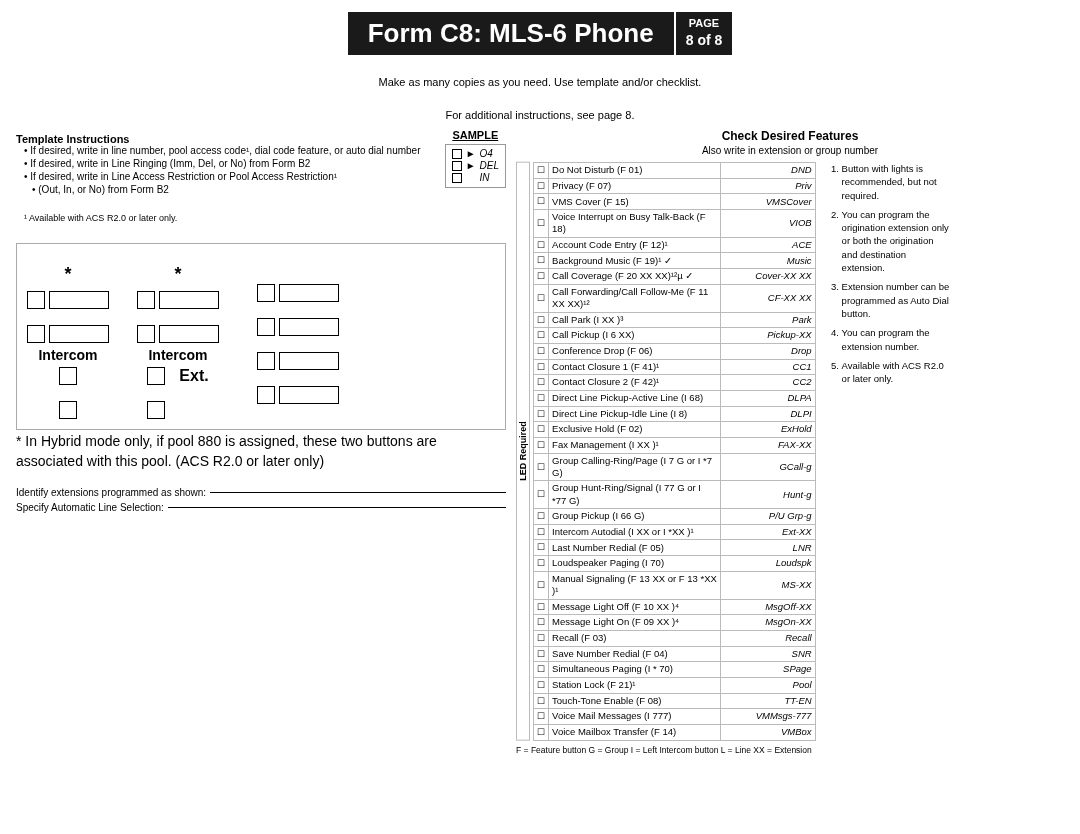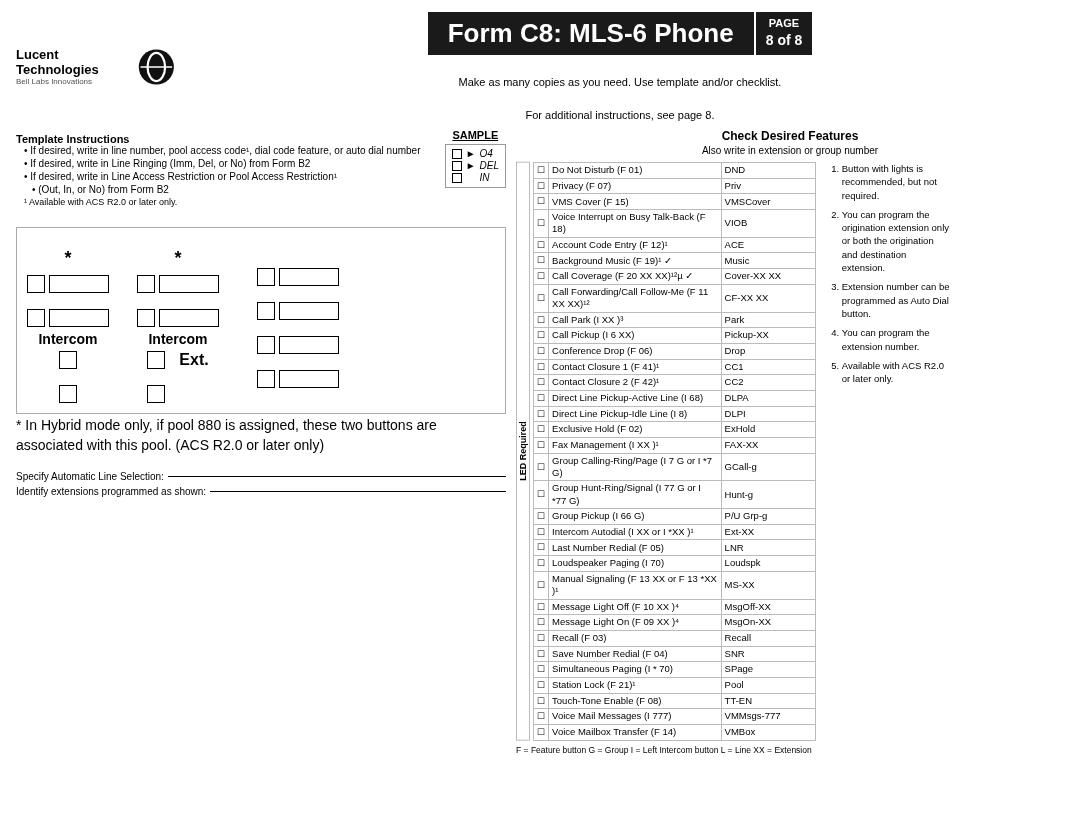--- a/index.html
+++ b/index.html
@@ -105,21 +105,21 @@
       padding-left: 8px;
     }
     .template-instructions ul li {
       margin-bottom: 2px;
     }
     .template-instructions ul li::before {
       content: "• ";
     }
     .footnote {
       font-size: 9px;
-      margin-top: 2px;
+      margin-top: 18px;
       padding-left: 8px;
     }
 
     
     .sample-area {
       display: flex;
       justify-content: flex-end;
       margin-bottom: 4px;
     }
     .sample-box {
@@ -251,20 +251,22 @@
     .features-table td {
       padding: 1px 3px;
       border: 0.5px solid #bbb;
       line-height: 1.3;
     }
     .features-table .feature-name {
       width: 65%;
     }
     .features-table .feature-code {
       width: 35%;
+      text-align: right;
+      font-style: italic;
     }
 
     .led-col {
       writing-mode: vertical-rl;
       text-orientation: mixed;
       transform: rotate(180deg);
       font-size: 9px;
       font-weight: bold;
       border: 0.5px solid #bbb;
       padding: 3px 1px;
@@ -296,33 +298,20 @@
       border: 0.5px solid #bbb;
       text-align: center;
     }
   </style>
 </head>
 <body>
 
 <div class="page">
 
   <div class="header">
-    <div class="logo-area">
-      <div class="logo-inner">
-        <div>
-          <div class="logo-text">Lucent Technologies</div>
-          <div class="logo-sub">Bell Labs Innovations</div>
-        </div>
-        <svg width="44" height="44" viewBox="0 0 44 44" style="margin-left:8px">
-          <ellipse cx="22" cy="22" rx="20" ry="20" fill="#111"></ellipse>
-          <ellipse cx="22" cy="22" rx="10" ry="16" fill="none" stroke="#fff" stroke-width="2.5"></ellipse>
-          <line x1="4" y1="22" x2="40" y2="22" stroke="#fff" stroke-width="1.5"></line>
-        </svg>
-      </div>
-    </div>
     <div class="title-area">
       <div class="title-row">
         <span class="form-title">Form C8:  MLS-6 Phone</span>
         <div class="page-badge">
           <div style="font-size:11px;">PAGE</div>
           <div style="font-size:14px;">8 of 8</div>
         </div>
       </div>
       <div class="subtitle">Make as many copies as you need. Use template and/or checklist.</div>
       <div class="subtitle">For additional instructions, see page 8.</div>
@@ -441,25 +430,25 @@
         </div>
       </div>
 
       <div class="phone-footnote">
         <span>* In Hybrid mode only, if pool 880 is assigned, these two buttons are associated with this pool.
   (ACS R2.0 or later only)</span>
       </div>
 
       <div class="bottom-fields">
         <div class="field-line">
+          <span>Identify extensions programmed as shown:</span>
+          <span class="field-underline"></span>
+        </div>
+        <div class="field-line">
           <span>Specify Automatic Line Selection:</span>
-          <span class="field-underline"></span>
-        </div>
-        <div class="field-line">
-          <span>Identify extensions programmed as shown:</span>
           <span class="field-underline"></span>
         </div>
       </div>
     </div>
 
     <div class="right-col">
       <div class="check-title">Check Desired Features</div>
       <div class="check-subtitle">Also write in extension or group number</div>
 
       <div style="display:flex; gap:4px;">

